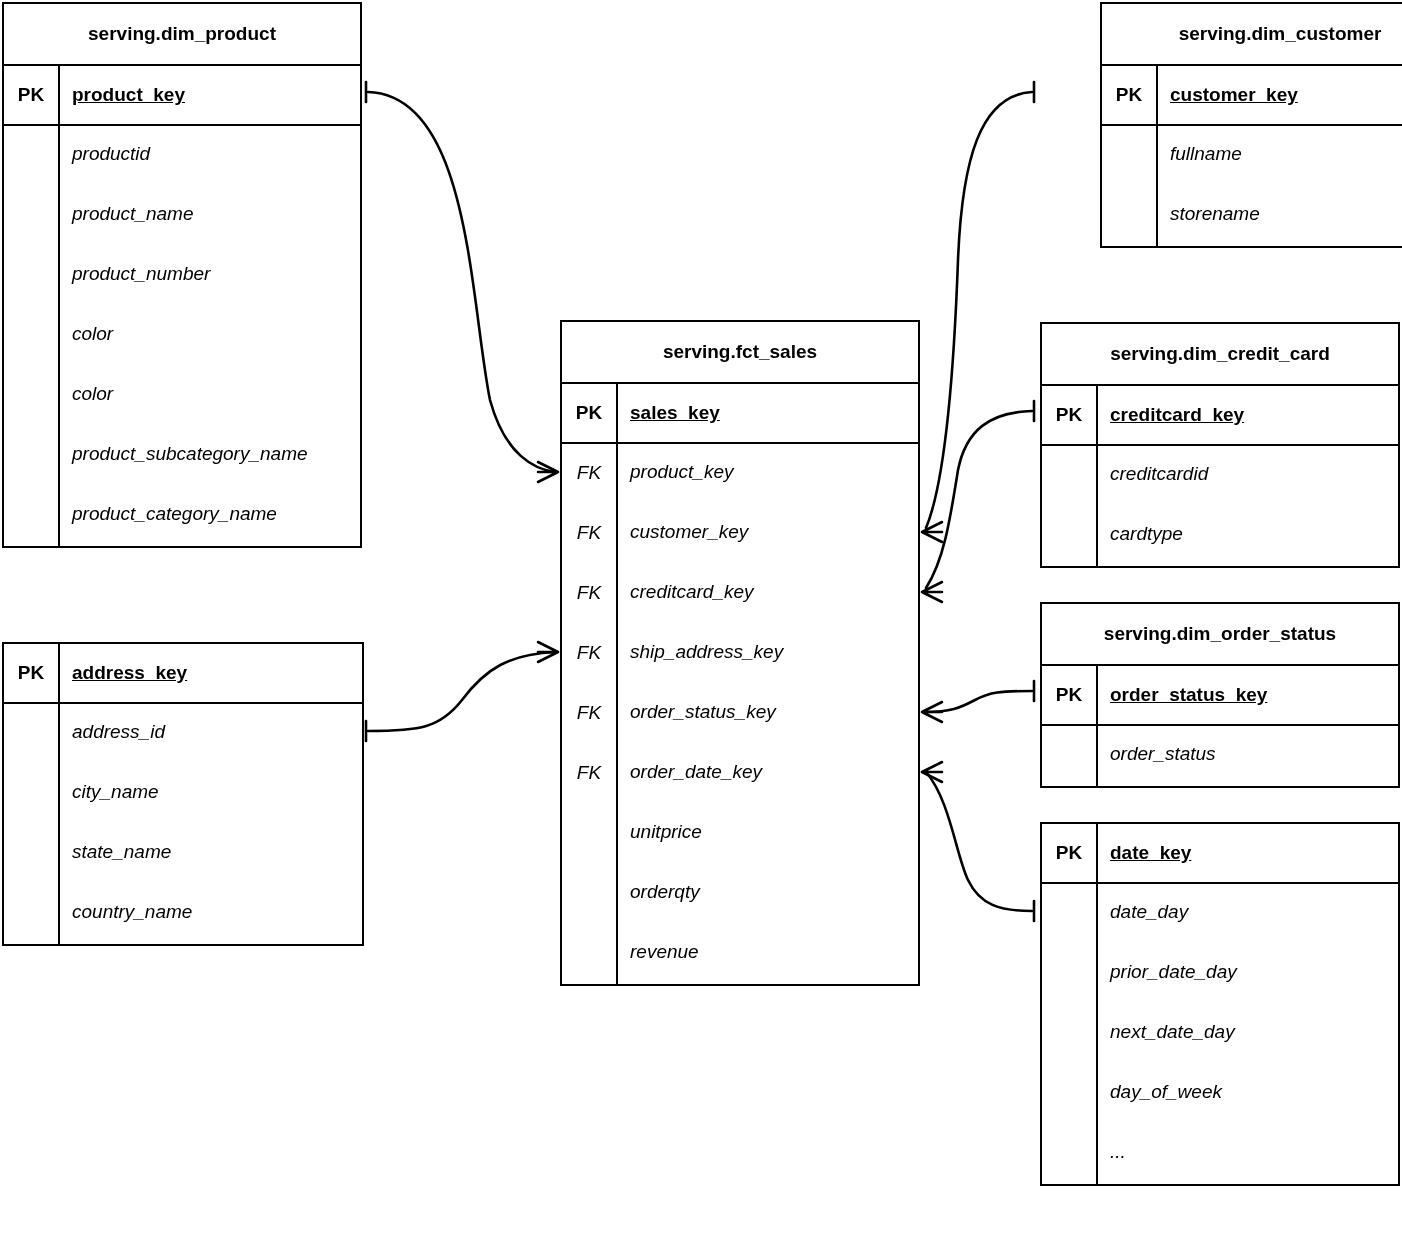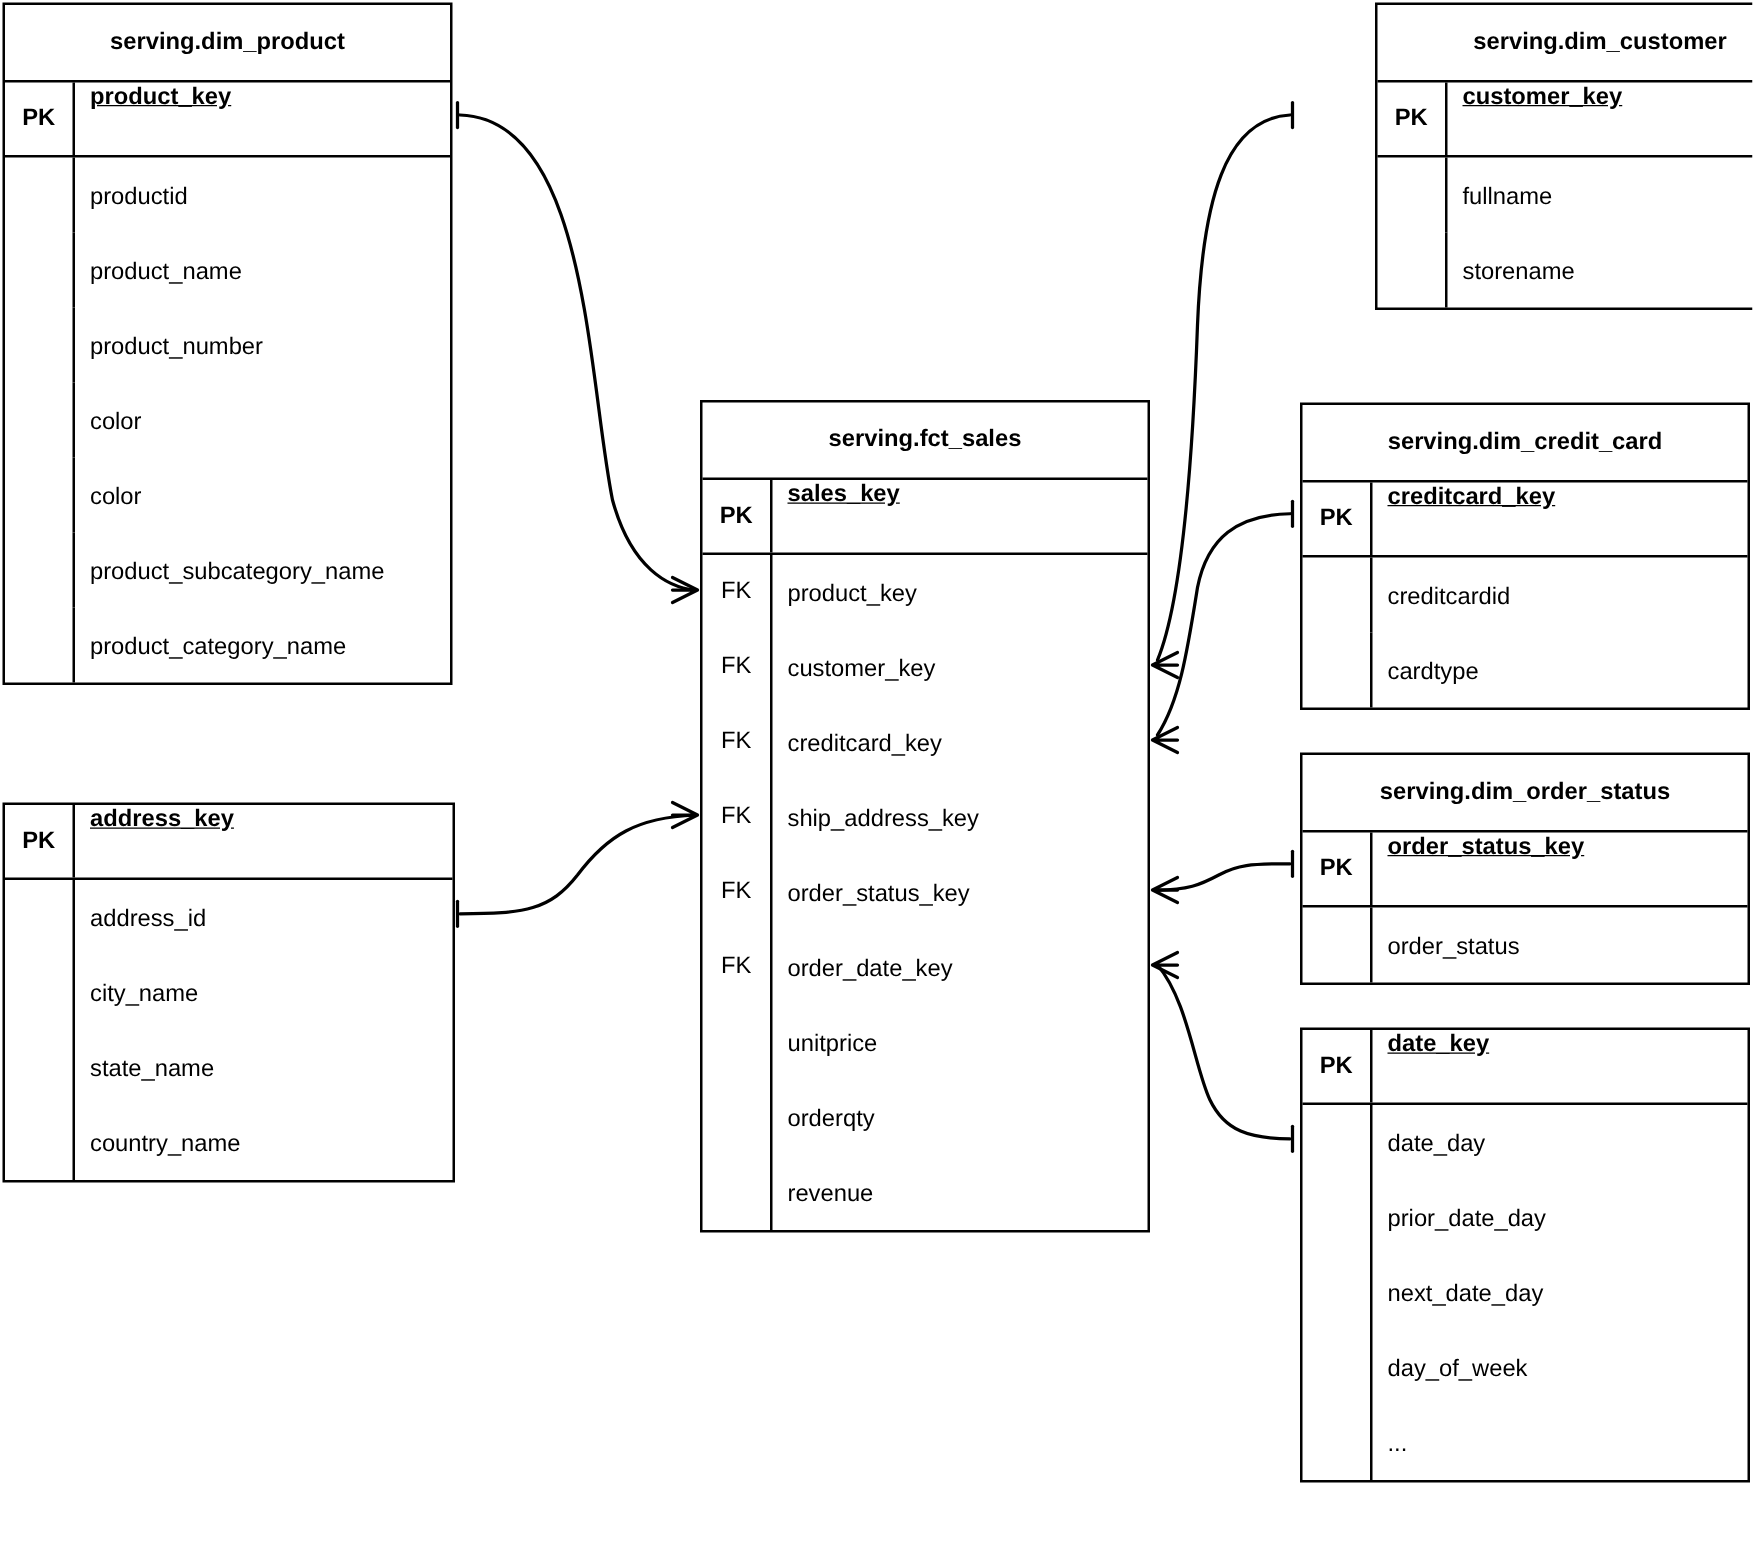--- a/index.html
+++ b/index.html
@@ -40,28 +40,29 @@
     text-align: center;
     font-weight: bold;
     font-size: 19px;
     border-bottom: 2px solid #000000;
     white-space: nowrap;
     overflow: hidden;
   }
   .row {
     box-sizing: border-box;
     display: flex;
-    align-items: flex-start;
+    align-items: center;
     min-height: 60px;
   }
   .row.pk-row {
     border-bottom: 2px solid #000000;
   }
   .rows-body .row {
-    align-items: flex-end;
+    align-items: flex-start;
+    font-style: italic;
   }
   .cell-key {
     box-sizing: border-box;
     width: 56px;
     flex: 0 0 56px;
     align-self: stretch;
     border-right: 2px solid #000000;
     display: flex;
     align-items: center;
     justify-content: center;

